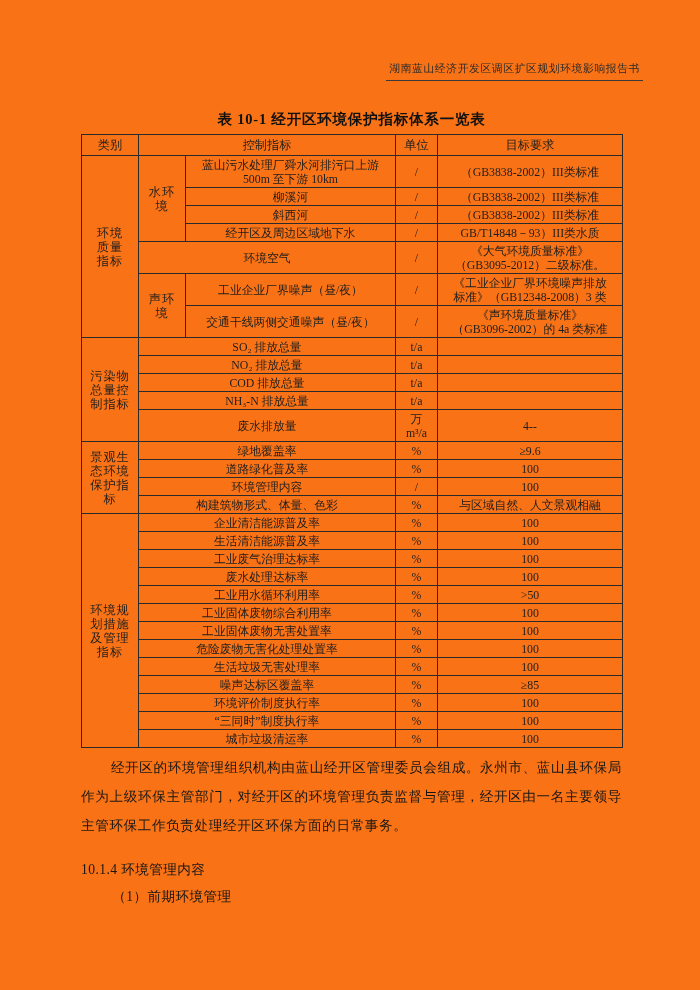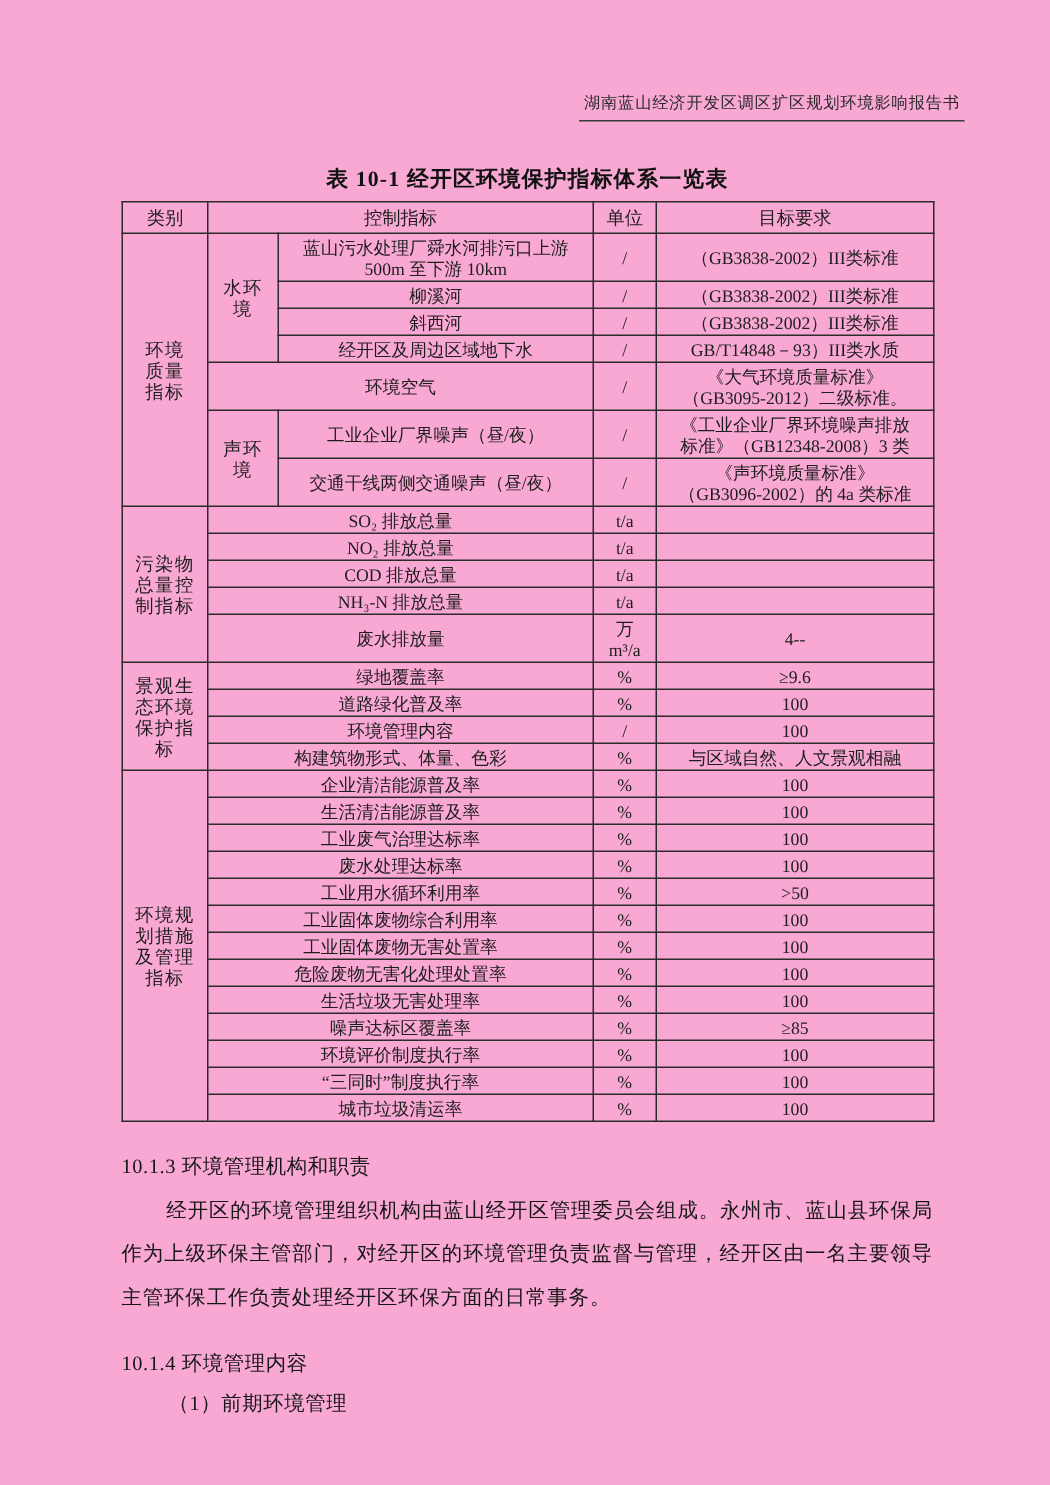--- a/index.html
+++ b/index.html
@@ -6,21 +6,21 @@
     margin: 0;
     padding: 0;
     background: #ffffff;
     font-family: "Liberation Serif", "DejaVu Serif", serif;
     color: #1d1d1d;
   }
   .page {
     position: relative;
     width: 700px;
     height: 990px;
-    background: #f9a8d4;
+    background: #f97316;
     overflow: hidden;
   }
   .doc-header {
     position: absolute;
     top: 62px;
     right: 57px;
     font-size: 10.8px;
     letter-spacing: 0.6px;
     color: #2a2a2a;
     border-bottom: 1.6px solid #3a3a3a;
@@ -294,21 +294,20 @@
             <td class="c-target">100</td>
           </tr>
           <tr>
             <td colspan="2" class="c-indicator">城市垃圾清运率</td>
             <td class="c-unit">%</td>
             <td class="c-target">100</td>
           </tr>
         </tbody>
     </table>
 
-    <div class="section-heading">10.1.3 环境管理机构和职责</div>
 
     <p class="para">经开区的环境管理组织机构由蓝山经开区管理委员会组成。永州市、蓝山县环保局作为上级环保主管部门，对经开区的环境管理负责监督与管理，经开区由一名主要领导主管环保工作负责处理经开区环保方面的日常事务。</p>
 
     <div class="section-heading">10.1.4 环境管理内容</div>
 
     <div class="sub-item">（1）前期环境管理</div>
 
   </div>
 
 

